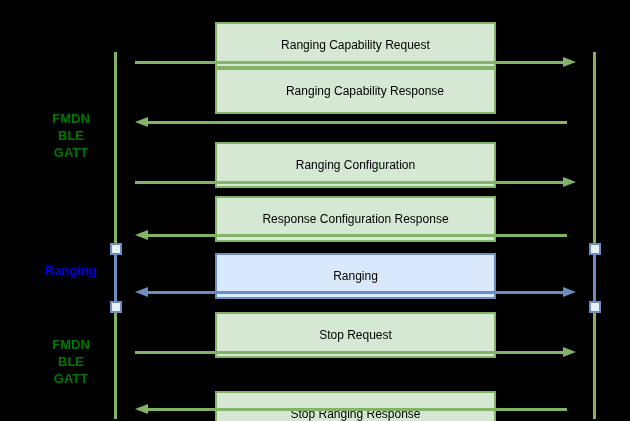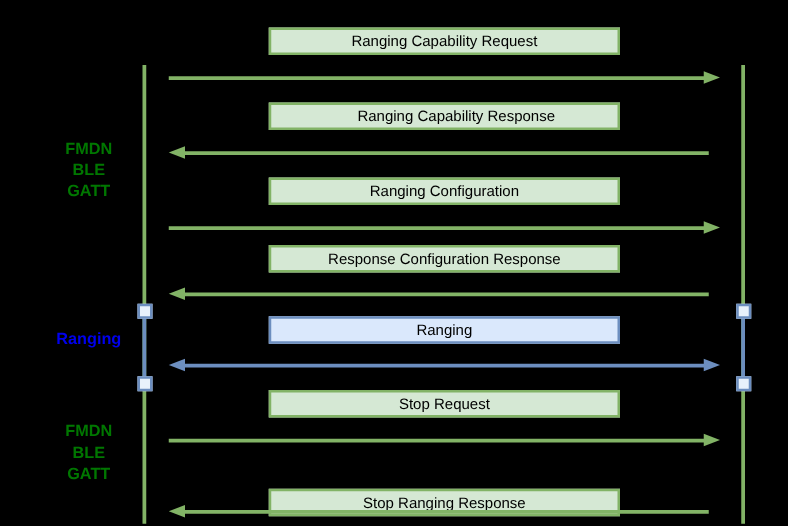--- a/index.html
+++ b/index.html
@@ -18,21 +18,21 @@
     position:absolute; width:12px; height:12px; box-sizing:border-box;
     background:var(--activation-fill); border:2px solid var(--blue-stroke);
   }
   .side-label {
     position:absolute; left:26px; width:90px; text-align:center;
     font-weight:bold; font-size:13px; line-height:17px; white-space:pre-line;
   }
   .side-label.green { color:var(--label-green); }
   .side-label.blue  { color:var(--label-blue); }
   .msg-box {
-    position:absolute; left:215px; width:281px; height:22px; box-sizing:border-box;
+    position:absolute; left:215px; width:281px; height:46px; box-sizing:border-box;
     border:2px solid; display:flex; align-items:center; justify-content:center;
     font-size:12px; color:var(--box-text);text-align:center;
   }
   .msg-box.green { background:var(--green-fill); border-color:var(--green-stroke); }
   .msg-box.blue  { background:var(--blue-fill);  border-color:var(--blue-stroke); }
   .arrow { position:absolute; left:135px; width:441px; height:10px; }
   .arrow.green { color:var(--green-stroke); }
   .arrow.blue  { color:var(--blue-stroke); }
   .arrow .shaft { position:absolute; top:3.5px; height:3px; background:currentColor; }
   .arrow .head {
@@ -65,21 +65,21 @@
       <div class="side-label green" style="top: 336px;">FMDN
 BLE
 GATT</div>
     </div>
   <div id="messages">
       <div class="msg-box green" style="top: 22px;">Ranging Capability Request</div>
       <div class="arrow green" style="top: 57px;">
         <div class="shaft" style="left: 0px; right: 12px;"></div>
         <div class="head right"></div>
       </div>
-      <div class="msg-box green" style="top: 82px; padding-left: 19px;">Ranging Capability Response</div>
+      <div class="msg-box green" style="top: 68px; padding-left: 19px;">Ranging Capability Response</div>
       <div class="arrow green" style="top: 117px;">
         <div class="shaft" style="left: 12px; right: 9px;"></div>
         <div class="head left"></div>
       </div>
       <div class="msg-box green" style="top: 142px;">Ranging Configuration</div>
       <div class="arrow green" style="top: 177px;">
         <div class="shaft" style="left: 0px; right: 12px;"></div>
         <div class="head right"></div>
       </div>
       <div class="msg-box green" style="top: 196px;">Response Configuration Response</div>

